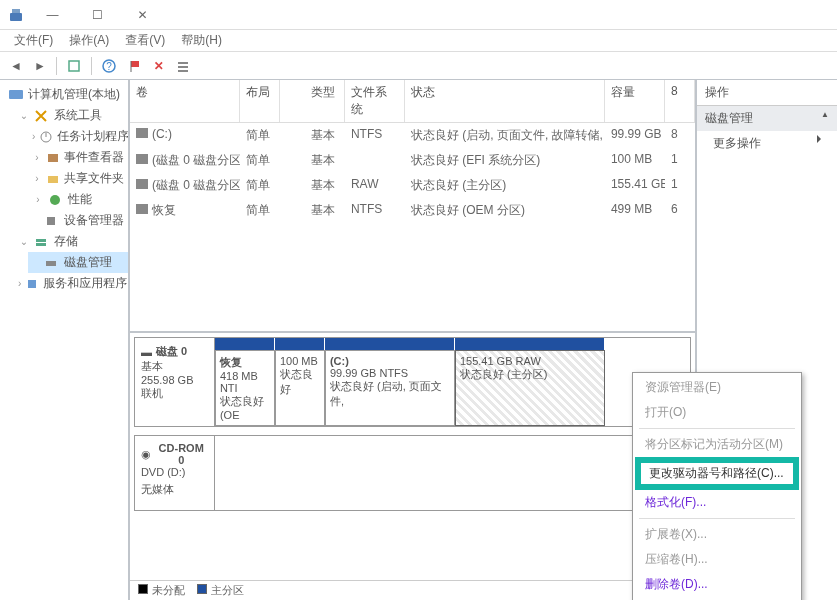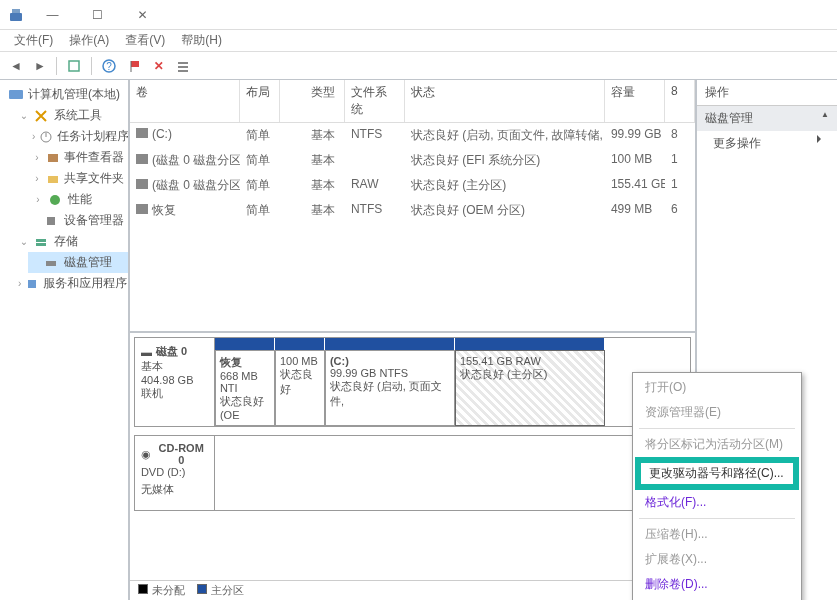--- a/index.html
+++ b/index.html
@@ -259,34 +259,34 @@
     </div>
 
     <div class="disk-panel">
       <div class="disk-block">
         <div class="disk-info">
           <div style="display:flex;align-items:center;gap:4px">
               <span>▬</span>
               <span class="disk-info-title">磁盘 0</span>
             </div>
           <div>基本</div>
-          <div>404.98 GB</div>
+          <div>255.98 GB</div>
           <div>联机</div>
         </div>
         <div class="disk-parts">
           <div class="part-header-row" id="part-headers">
               <div style="width: 60px;"></div>
               <div style="width: 50px;"></div>
               <div style="width: 130px;"></div>
               <div style="width: 150px;"></div>
             </div>
           <div class="part-row" id="part-cells">
               <div class="partition" style="width: 60px;">
                 <div class="part-name">恢复</div>
-                <div>668 MB NTI</div>
+                <div>418 MB NTI</div>
                 <div>状态良好 (OE</div>
               </div>
               <div class="partition" style="width: 50px;">
                 <div class="part-name"></div>
                 <div>100 MB</div>
                 <div>状态良好</div>
               </div>
               <div class="partition" style="width: 130px;">
                 <div class="part-name">(C:)</div>
                 <div>99.99 GB NTFS</div>
@@ -327,26 +327,26 @@
         <span style="font-size:8px">▲</span>
       </div>
     <div class="actions-item">
         <span>更多操作</span>
         <span class="triangle"></span>
       </div>
   </div>
 </div>
 
 <div class="context-menu">
+  <div class="ctx-item">资源管理器(E)</div>
   <div class="ctx-item">打开(O)</div>
-  <div class="ctx-item">资源管理器(E)</div>
   <div class="ctx-sep"></div>
   <div class="ctx-item">将分区标记为活动分区(M)</div>
   <div class="ctx-item highlighted enabled">更改驱动器号和路径(C)...</div>
   <div class="ctx-item enabled">格式化(F)...</div>
   <div class="ctx-sep"></div>
+  <div class="ctx-item">扩展卷(X)...</div>
   <div class="ctx-item">压缩卷(H)...</div>
-  <div class="ctx-item">扩展卷(X)...</div>
   <div class="ctx-item enabled">删除卷(D)...</div>
   <div class="ctx-sep"></div>
   <div class="ctx-item enabled">属性(P)</div>
 
 </div>
 
 </body></html>

